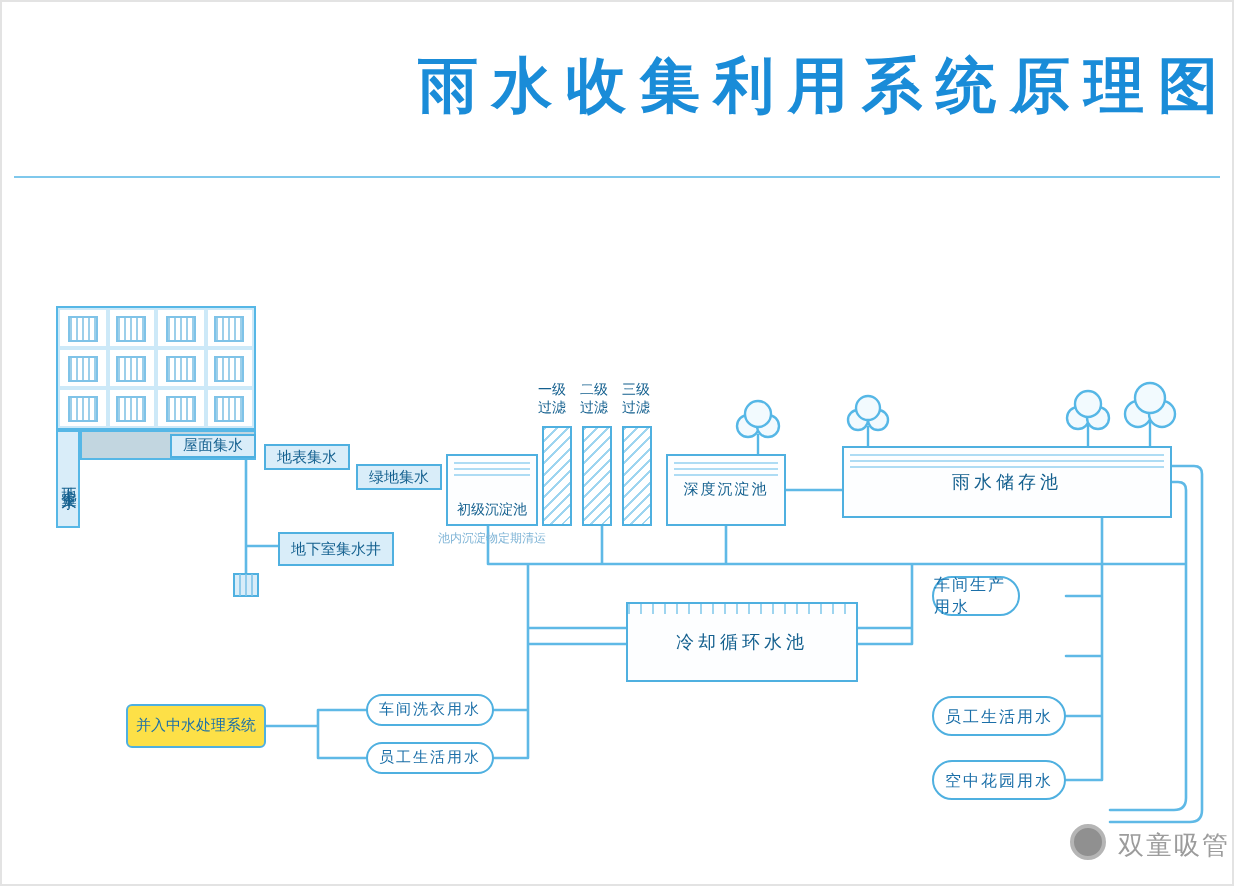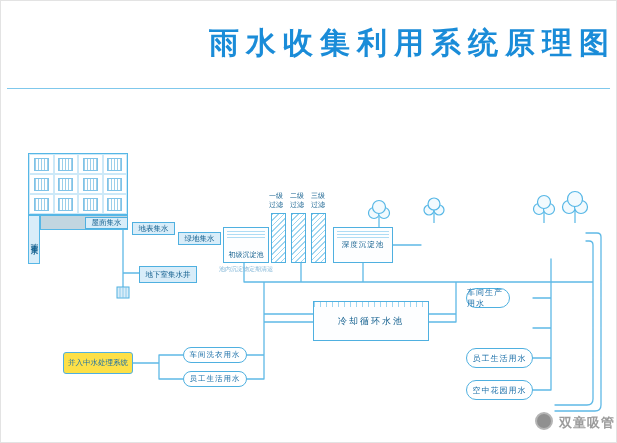--- a/index.html
+++ b/index.html
@@ -20,21 +20,21 @@
   .fcol{width:15px;height:50px;border:1px solid #4FB0E0;background:repeating-linear-gradient(135deg,#9ED5F0 0 1px,transparent 1px,transparent 4px)}
   .flabel{width:16px;font-size:7px;line-height:9px;text-align:center;color:#14608F}
   #building{left:27px;top:152px;width:100px;height:62px;border:1px solid #56B7E6;display:grid;grid-template-columns:repeat(4,1fr);grid-template-rows:repeat(3,1fr);background:#fff}
   #building .cell{border:1px solid #CDE9F8;display:flex;align-items:center;justify-content:center}
   .window{width:13px;height:11px;border:1px solid #7FC3E8;background:repeating-linear-gradient(90deg,#9CCFEA 0 1px,transparent 1px,transparent 3px)}
   .band{left:39px;top:214px;width:88px;height:15px;background:#C2D6E0;border:1px solid #56B7E6}
   .bstrip{left:27px;top:214px;width:12px;height:49px;background:#D9EDF9;border:1px solid #56B7E6;display:flex;align-items:center;justify-content:center}
   .bstrip span{writing-mode:vertical-rl;font-size:7.5px;color:#14608F;letter-spacing:1px}
   .ticks{position:absolute;top:0;left:0;right:0;height:5px;background:repeating-linear-gradient(90deg,#9ED5F0 0 1px,transparent 1px,transparent 6px)}
   .note{font-size:6px;color:#7FB4D6;text-align:center}
-  .wm-text{font-size:13px;font-weight:bold;color:#9C9C9C;letter-spacing:1px}
+  .wm-text{font-size:13px;font-weight:normal;color:#9C9C9C;letter-spacing:1px}
   .wm-logo{width:18px;height:18px;border-radius:50%;background:#909090;border:2px solid #B5B5B5}
 </style>
 </head>
 <body>
 
 <div id="stage">
 
   <svg id="pipes-svg" width="617" height="443" viewBox="0 0 617 443">
     <path d="M392 244 H420 M243 262 V281 M300 262 V281 M362 262 V281 M243 281 H592
          M585 240 H588 Q592 240 592 244 V398 Q592 404 586 404 H554
@@ -136,20 +136,24 @@
   <div class="abs z fcol" style="left:310px;top:212px"></div>
   <div class="abs z flabel" style="left:267px;top:190px">一级过滤</div>
   <div class="abs z flabel" style="left:288px;top:190px">二级过滤</div>
   <div class="abs z flabel" style="left:309px;top:190px">三级过滤</div>
 
   <div class="abs z tank" style="left:332px;top:226px;width:60px;height:36px">
     <div class="water"></div>
     <div class="tanklabel-mid">深度沉淀池</div>
   </div>
 
+  <div class="abs z tank" style="left:420px;top:222px;width:165px;height:36px">
+    <div class="water"></div>
+    <div class="tanklabel-mid" style="font-size:9px;letter-spacing:2px">雨水储存池</div>
+  </div>
 
   <div class="abs z tank" style="left:312px;top:300px;width:116px;height:40px">
     <div class="ticks"></div>
     <div class="tanklabel-mid" style="font-size:9px;letter-spacing:2px">冷却循环水池</div>
   </div>
 
   <div class="abs z pill" style="left:465px;top:287px;width:44px;height:20px">车间生产用水</div>
   <div class="abs z pill" style="left:465px;top:347px;width:67px;height:20px">员工生活用水</div>
   <div class="abs z pill" style="left:465px;top:379px;width:67px;height:20px">空中花园用水</div>
 

